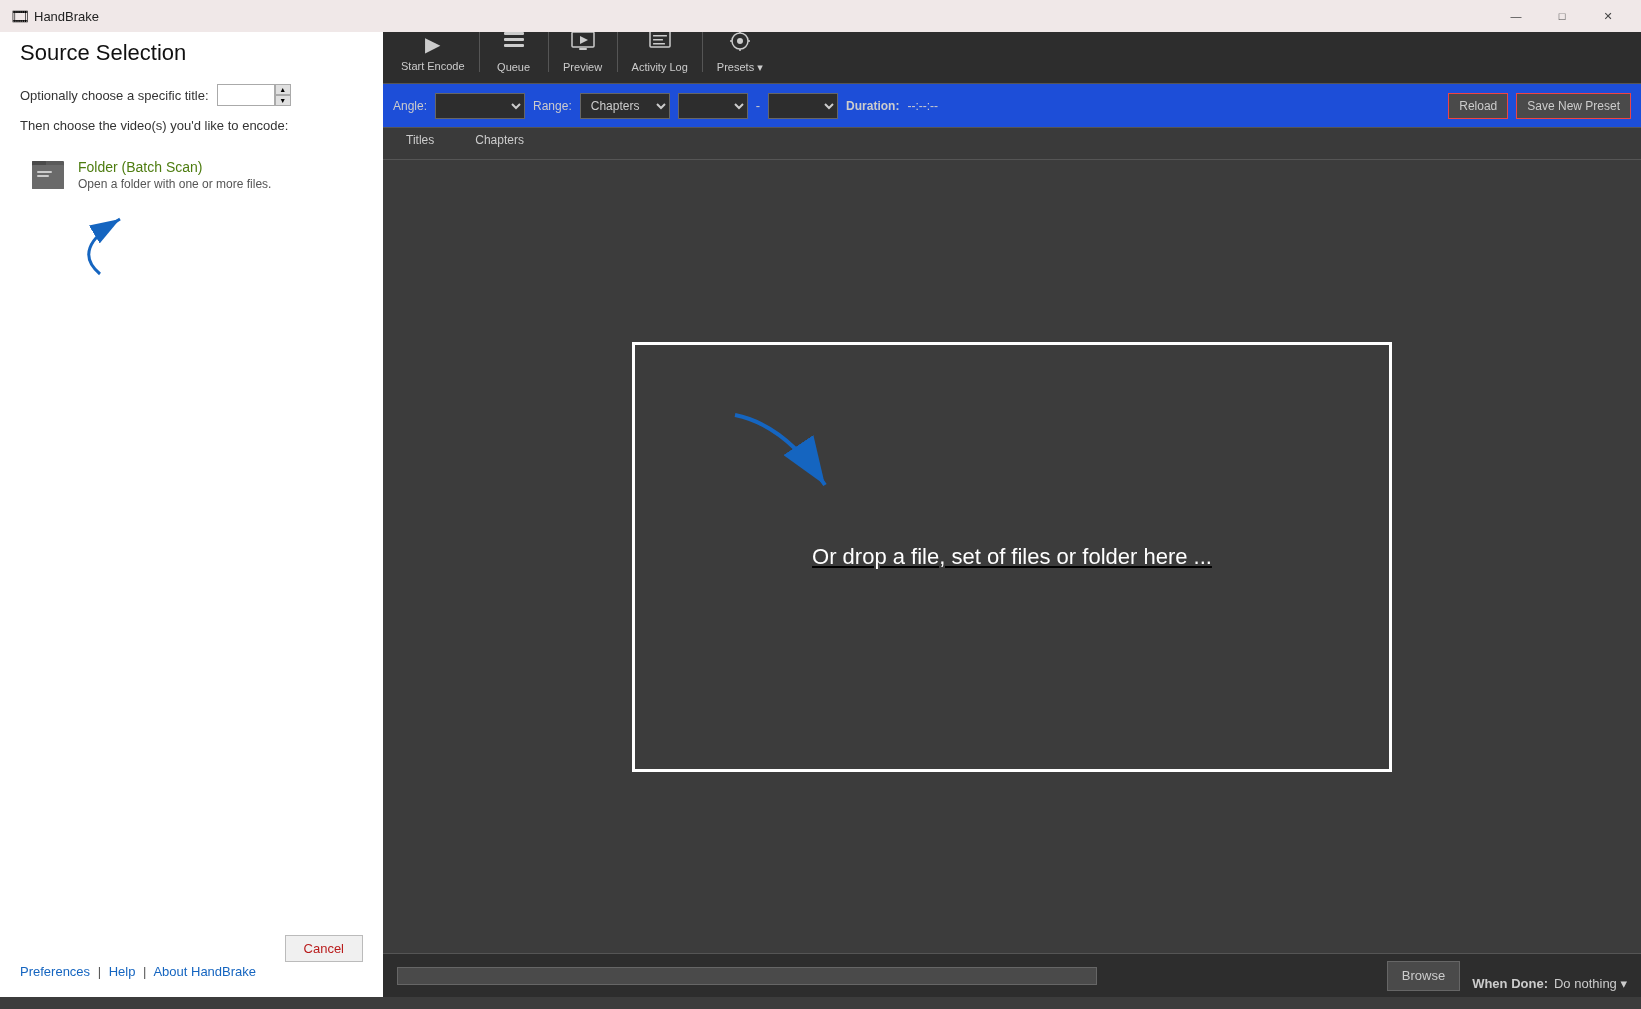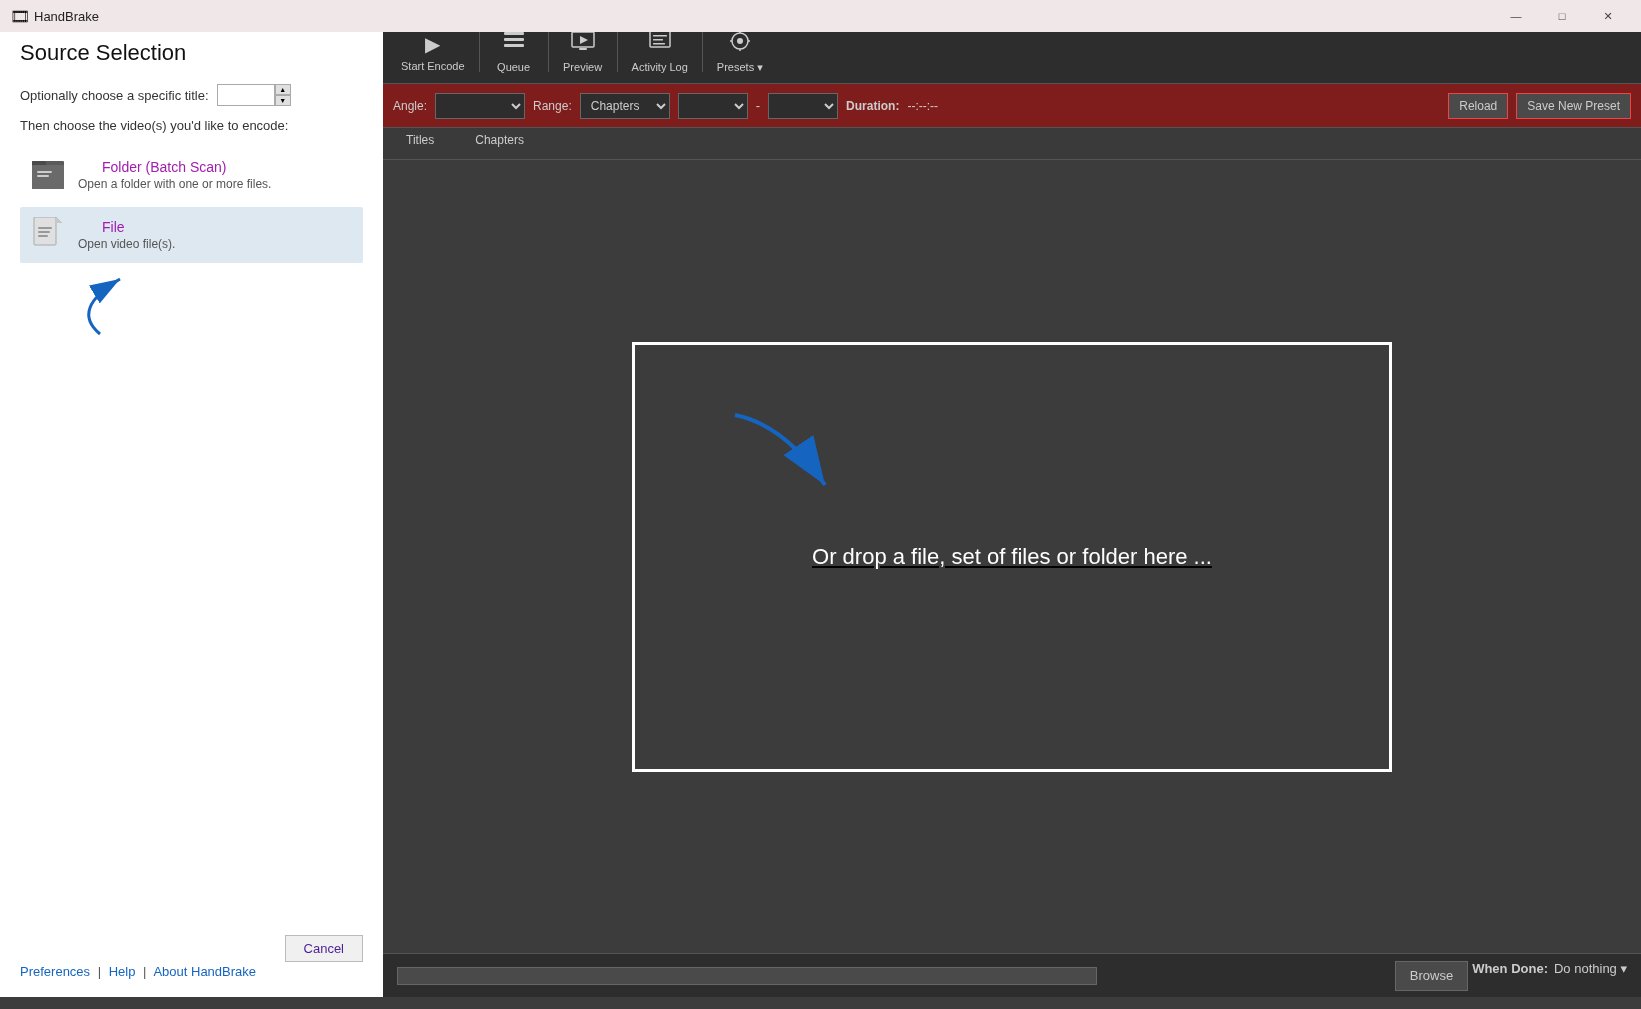--- a/index.html
+++ b/index.html
@@ -151,35 +151,34 @@
       height: 36px;
     }
 
     .source-option-text {
       display: flex;
       flex-direction: column;
     }
     .source-option-name {
       font-size: 14px;
       font-weight: 500;
-      color: #a21caf;
-      margin-left: 24px;
+      color: #4d7c0f;
     }
     .source-option-desc {
       font-size: 12px;
       color: #555;
       margin-top: 2px;
     }
     .cancel-btn {
       padding: 5px 18px;
       font-size: 13px;
       background: #f0f0f0;
       border: 1px solid #bbb;
       cursor: pointer;
-      color: #4c1d95;
+      color: #b91c1c;
     }
 
     .footer-links {
       position: absolute;
       bottom: 18px;
       left: 20px;
       font-size: 13px;
       color: #555;
     }
     .footer-links a {
@@ -244,21 +243,21 @@
     .content-area {
       flex: 1;
       display: flex;
       flex-direction: column;
       overflow: hidden;
     }
 
     
     .controls-row {
       height: 44px;
-      background: #7f1d1d;
+      background: #1d4ed8;
       display: flex;
       align-items: center;
       padding: 0 10px;
       gap: 8px;
       border-bottom: 1px solid #555;
     }
     .ctrl-label {
       font-size: 12px;
       color: #ccc;
     }
@@ -428,36 +427,20 @@
           <rect x="5" y="14" width="15" height="2" fill="#ccc" rx="1"></rect>
           <rect x="5" y="18" width="12" height="2" fill="#ccc" rx="1"></rect>
         </svg>
       </div>
       <div class="source-option-text">
         <span class="source-option-name">Folder (Batch Scan)</span>
         <span class="source-option-desc">Open a folder with one or more files.</span>
       </div>
     </div>
 
-    <div class="source-option selected">
-      <div class="source-option-icon">
-        <svg class="file-icon-svg" viewBox="0 0 28 36" fill="none">
-          <rect x="0" y="0" width="22" height="28" rx="1" fill="#e0e0e0" stroke="#aaa" stroke-width="1"></rect>
-          <polygon points="22,0 28,6 22,6" fill="#aaa"></polygon>
-          <polygon points="22,0 22,6 28,6" fill="#c8c8c8"></polygon>
-          <rect x="4" y="10" width="14" height="2" fill="#999" rx="1"></rect>
-          <rect x="4" y="14" width="12" height="2" fill="#999" rx="1"></rect>
-          <rect x="4" y="18" width="10" height="2" fill="#999" rx="1"></rect>
-        </svg>
-      </div>
-      <div class="source-option-text">
-        <span class="source-option-name">File</span>
-        <span class="source-option-desc">Open video file(s).</span>
-      </div>
-    </div>
 
     <div class="left-arrow-container">
       <svg width="150" height="70" viewBox="0 0 150 70" style="position:absolute;top:0;left:20px;">
         <defs>
           <marker id="arrowhead-left" markerWidth="10" markerHeight="7" refX="10" refY="3.5" orient="auto">
             <polygon points="0 0, 10 3.5, 0 7" fill="#1565c0"></polygon>
           </marker>
         </defs>
         <path d="M 60 65 Q 30 40 80 10" stroke="#1565c0" stroke-width="3" fill="none" marker-end="url(#arrowhead-left)"></path>
       </svg>
@@ -588,21 +571,21 @@
           <span class="drop-text">Or drop a file, set of files or folder here ...</span>
         </div>
       </div>
 
     </div>
 
     <div class="status-bar">
       <div class="status-left">
         <div class="status-progress"></div>
       </div>
-      <div style="display:flex;align-items:flex-start;gap:4px;">
+      <div style="display:flex;align-items:flex-end;gap:12px;">
         <button class="browse-btn">Browse</button>
         <div class="status-right">
           <span class="when-done-label">When Done:</span>
           <span>Do nothing ▾</span>
         </div>
       </div>
     </div>
 
   </div>
 

